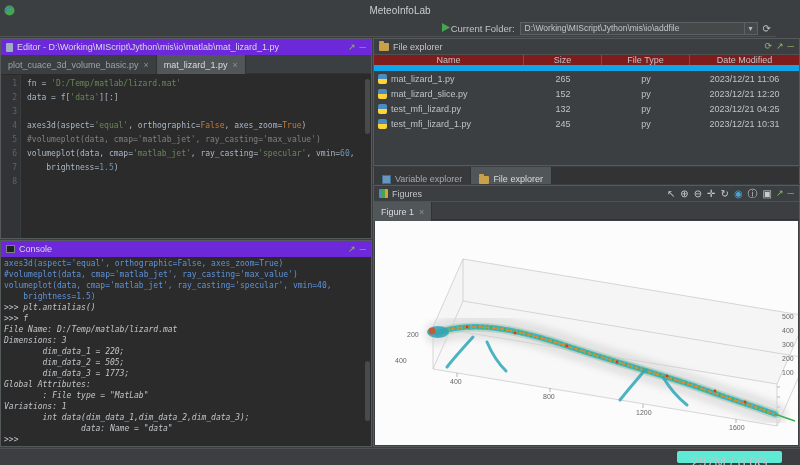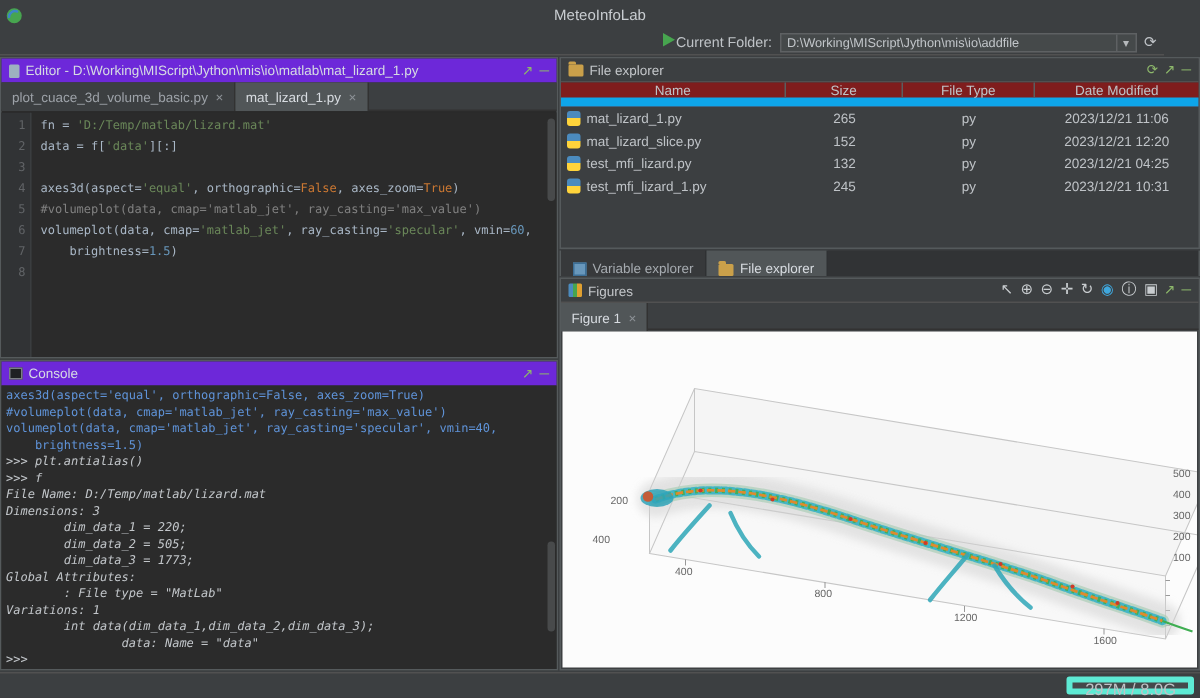--- a/index.html
+++ b/index.html
@@ -76,21 +76,21 @@
   #figures-panel { left:373px; top:185px; width:427px; height:262px; background:#3c3f41; }
   .fig-tool { color:#c8cccf; font-size:10px; margin-left:5px; line-height:1; cursor:pointer; }
   .fig-tool.globe { color:#3fa7dd; }
   .figtabs { height:18px; background:#3c3f41; border-bottom:1px solid #323232; display:flex; }
   .figcanvas { position:absolute; top:35px; left:1px; right:1px; bottom:1px; background:#fcfcfc; overflow:hidden; }
   .figcanvas svg { position:absolute; left:0; top:0; }
   .tick { position:absolute; font-size:7px; color:#666; }
 
   
   .statusbar { position:absolute; left:0; top:448px; width:800px; height:17px; border-top:1px solid #515151; display:flex; align-items:center; justify-content:flex-end; background:#3c3f41; }
-  .mem { border:4px solid #5eead4; background:#45494b; font-size:11px; color:#bfc3c7; padding:0 8px; height:12px; line-height:11px; margin-right:4px; border-radius:2px; cursor:pointer; }
+  .mem { border:6px solid #5eead4; background:#45494b; font-size:14px; color:#bfc3c7; padding:0 8px; height:12px; line-height:11px; margin-right:18px; border-radius:2px; cursor:pointer; }
 </style>
 </head>
 <body>
 
 <div>
 
   <div class="menubar">
     <span class="logo">
       <svg width="11" height="11" viewBox="0 0 11 11">
           <circle cx="5.5" cy="5.5" r="5" fill="#47a54f"></circle>

